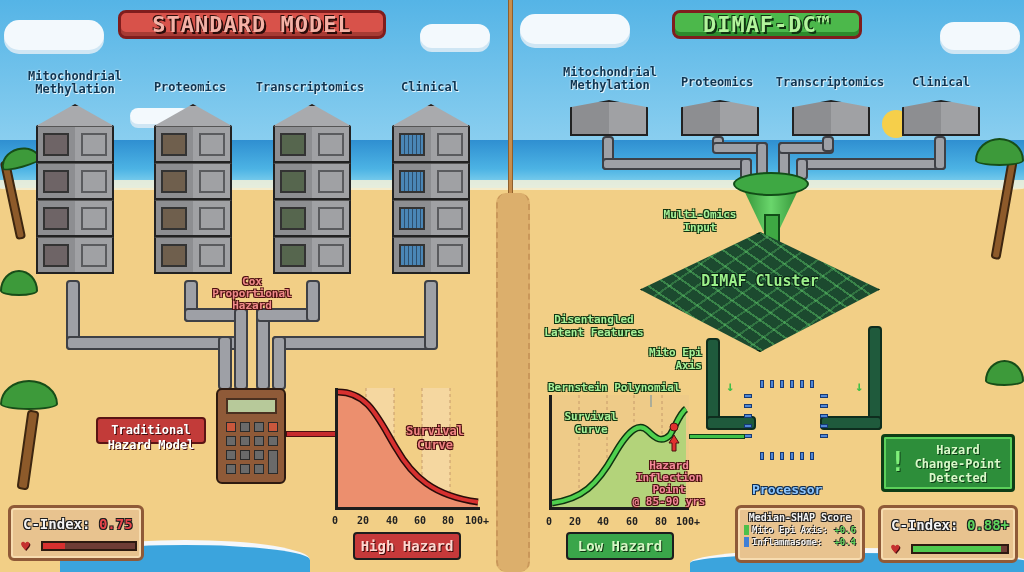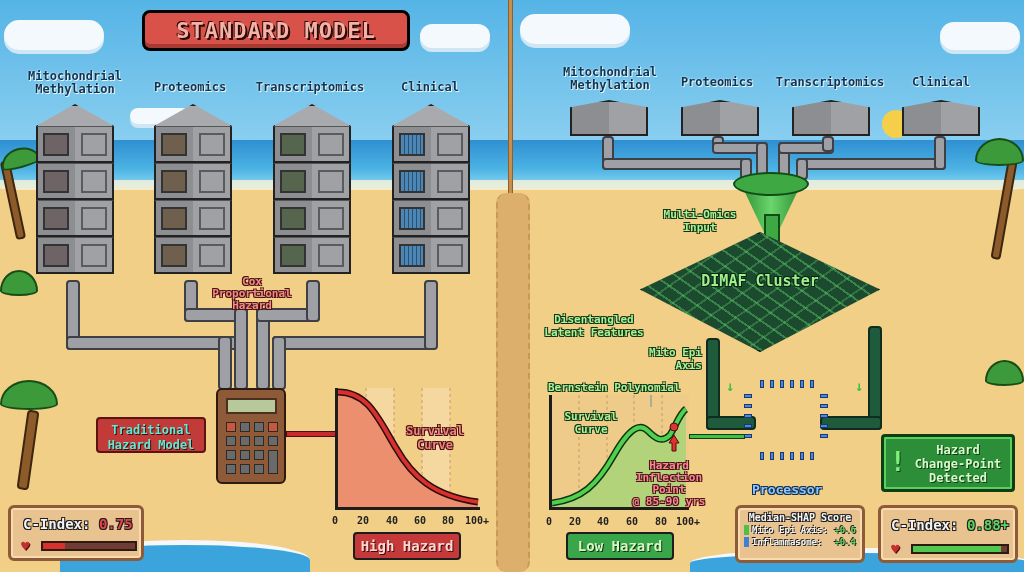--- a/index.html
+++ b/index.html
@@ -10,42 +10,42 @@
   .sky { left: 0; top: 0; width: 1024px; height: 150px; background: linear-gradient(#55b4e6, #8dd0f0); }
   .sea { left: 0; top: 140px; width: 1024px; height: 48px; background: linear-gradient(#2f8fd1, #4cb3e4 60%, #8fd8f0); }
   .surf { left: 0; top: 180px; width: 1024px; height: 14px; background: #f6f1d8; border-radius: 0 0 40% 40%; opacity: .85; }
   .sand { left: 0; top: 190px; width: 1024px; height: 382px; background: #f2cf86; }
   .cloud { background: #f3f9fd; border-radius: 30px; box-shadow: 0 4px 0 #cfe6f4; }
   .divider-pole { left: 508px; top: 0; width: 5px; height: 195px; background: #c88e4c; border-left: 1px solid #8f5f2c; border-right: 1px solid #8f5f2c; }
   .divider-path { left: 496px; top: 193px; width: 34px; height: 379px; background: #dcaf6c; border-radius: 10px; border-left: 2px dashed #c9975a; border-right: 2px dashed #c9975a; }
   .wave-bl { left: 60px; top: 540px; width: 250px; height: 40px; background: #3ba4dd; border-radius: 50% 50% 0 0; border-top: 5px solid #f4f7fb; }
   .wave-br { left: 690px; top: 548px; width: 340px; height: 30px; background: #3ba4dd; border-radius: 50% 50% 0 0; border-top: 5px solid #f4f7fb; }
 
-  .banner { top: 10px; height: 41px; border: 3px solid #000000; border-radius: 8px; display: flex; align-items: center; justify-content: center; font-weight: bold; font-size: 22px; letter-spacing: 1px; margin-left: 24px; }
+  .banner { top: 10px; height: 29px; border: 3px solid #7f1d1d; border-radius: 8px; display: flex; align-items: center; justify-content: center; font-weight: bold; font-size: 22px; letter-spacing: 1px; }
   .banner-red { left: 118px; width: 268px; background: #d8524a; color: #f5b1a6; text-shadow: 2px 2px 0 #2a0b09, -1px -1px 0 #2a0b09; box-shadow: inset 0 -4px 0 #a73b34; }
   .banner-green { left: 672px; width: 190px; background: #4cb84b; color: #b2f59c; text-shadow: 2px 2px 0 #0f3310, -1px -1px 0 #0f3310; box-shadow: inset 0 -4px 0 #2d8a2c; }
 
   .omics-label { font-size: 12px; font-weight: bold; color: #0f3552; text-align: center; line-height: 13px; text-shadow: 0 0 2px #e6f4fb, 1px 1px 0 #e6f4fb; }
 
   .tower { width: 78px; }
   .tower-top { height: 22px; background: #a9aaad; border: 2px solid #222; border-bottom: none; clip-path: polygon(0 100%, 50% 0, 100% 100%); }
   .tower-block { height: 37px; background: linear-gradient(90deg, #8d8e91 50%, #a0a1a4 50%); border: 2px solid #222; border-top: 1px solid #555; position: relative; }
   .tower-block .screen { position: absolute; left: 5px; top: 6px; width: 26px; height: 23px; border: 2px solid #333; background: #6b6c6e; }
   .tower-block .panel { position: absolute; right: 5px; top: 6px; width: 26px; height: 23px; border: 2px solid #5a5b5e; }
   .screen.mito { background: #6e6466; }
   .screen.prot { background: #6f5f4d; }
   .screen.trans { background: #56664e; }
   .screen.clin { background: repeating-linear-gradient(90deg, #4a86b6 0 3px, #2e4f6d 3px 4px), #4a86b6; }
 
   .pipe { background: #9ea0a6; border: 2px solid #3e4046; border-radius: 4px; }
   .pipe-g { background: #1f5a3c; border: 2px solid #0e2d1e; border-radius: 4px; }
 
   .cox-label { left: 212px; top: 276px; width: 80px; text-align: center; font-size: 11px; font-weight: bold; line-height: 12px; color: #f08a8a; text-shadow: 1px 1px 0 #4b1010, -1px -1px 0 #4b1010, 1px -1px 0 #4b1010, -1px 1px 0 #4b1010; }
 
-  .trad-label { left: 96px; top: 417px; width: 110px; height: 36px; background: #c23b39; border: 2px solid #5a1414; border-radius: 4px; color: #5eead4; font-size: 12px; font-weight: bold; line-height: 15px; text-align: center; padding-top: 4px; text-shadow: 1px 1px 0 #3d0b0b; }
+  .trad-label { left: 96px; top: 417px; width: 110px; height: 27px; background: #c23b39; border: 2px solid #5a1414; border-radius: 4px; color: #ffffff; font-size: 12px; font-weight: bold; line-height: 15px; text-align: center; padding-top: 4px; text-shadow: 1px 1px 0 #3d0b0b; }
 
   .calc { left: 216px; top: 388px; width: 70px; height: 96px; background: #8f5a38; border: 2px solid #2d1a10; border-radius: 6px; }
   .calc .lcd { position: absolute; left: 8px; top: 8px; width: 51px; height: 16px; background: #b7c99a; border: 2px solid #4a3020; }
   .calc .key { position: absolute; width: 10px; height: 10px; background: #6a6a6a; border: 1px solid #2a2a2a; }
   .calc-wire { left: 286px; top: 431px; width: 50px; height: 6px; background: #c72a2d; border: 1px solid #4b0f10; }
 
   .chart-left { left: 335px; top: 388px; width: 145px; height: 122px; border-left: 3px solid #1d1d1d; border-bottom: 3px solid #1d1d1d; }
   .axis-ticks { font-size: 10px; color: #222; font-weight: bold; }
   .survival-red-label { left: 405px; top: 424px; width: 60px; font-size: 12px; font-weight: bold; text-align: center; line-height: 14px; color: #f08383; text-shadow: 1px 1px 0 #4b1010, -1px -1px 0 #4b1010, 1px -1px 0 #4b1010, -1px 1px 0 #4b1010; }
 
@@ -294,20 +294,21 @@
     <div class="abs cindex-label" style="left:12px;top:8px;">
       <span>C-Index:</span>
       <span class="cindex-val-red">0.75</span>
     </div>
     <div class="abs heart" style="left:10px;top:31px;">♥</div>
     <div class="abs bar-track" style="left:30px;top:33px;width:96px;">
       <div class="bar-fill" style="width:24%;background:#d7302f;"></div>
     </div>
   </div>
 
+  <div class="abs banner banner-green">DIMAF-DC™</div>
 
   <div class="abs omics-label" style="left:555px;top:66px;width:110px;">
     <div>Mitochondrial</div>
     <div>Methylation</div>
   </div>
   <div class="abs omics-label" style="left:672px;top:76px;width:90px;">Proteomics</div>
   <div class="abs omics-label" style="left:768px;top:76px;width:124px;">Transcriptomics</div>
   <div class="abs omics-label" style="left:906px;top:76px;width:70px;">Clinical</div>
 
   <div class="abs" style="left:570px;top:100px;width:78px;height:36px;background:linear-gradient(90deg,#8d8e91 50%,#a0a1a4 50%);border:2px solid #222;clip-path:polygon(0 20%,50% 0,100% 20%,100% 100%,0 100%);"></div>

